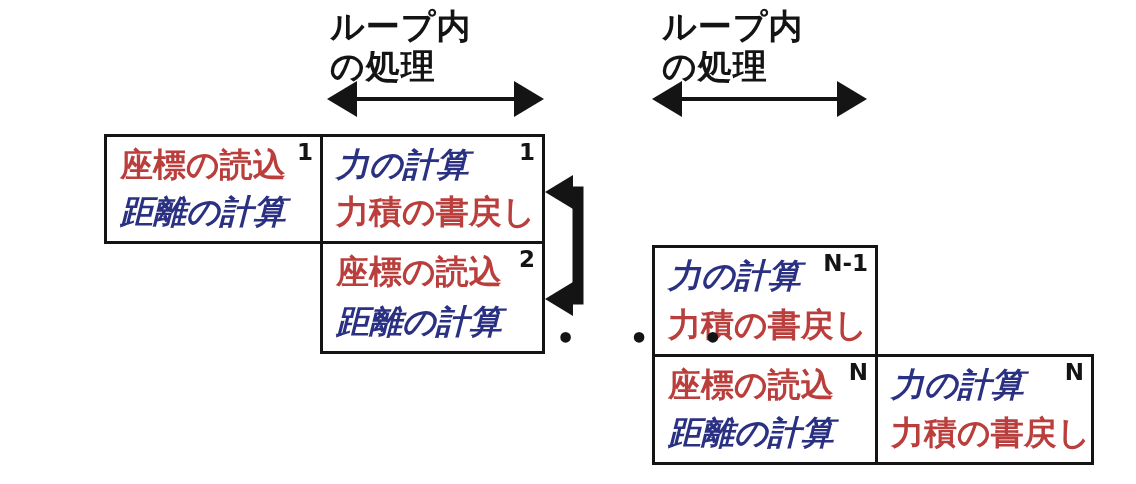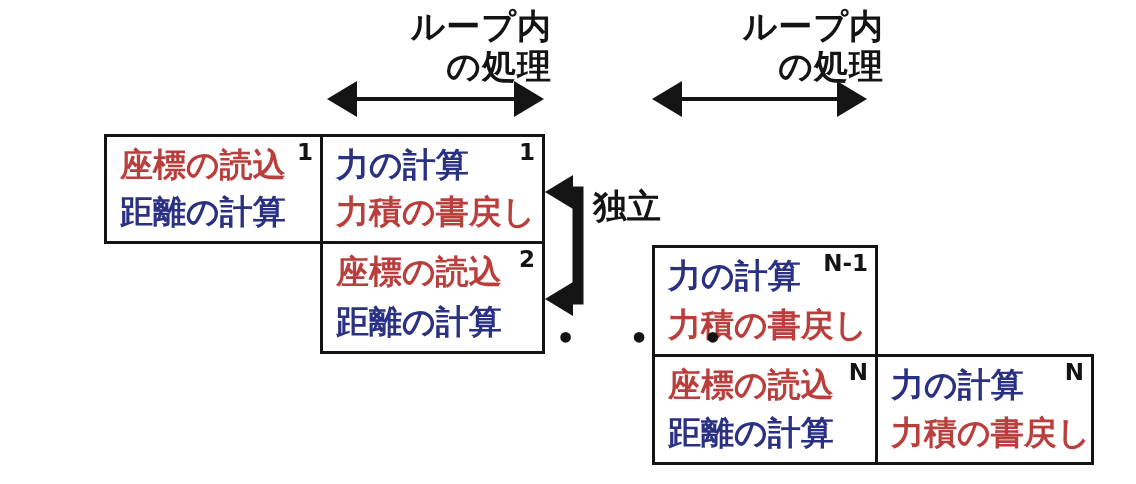--- a/index.html
+++ b/index.html
@@ -11,21 +11,21 @@
     position: relative;
     width: 1136px;
     height: 484px;
     background: var(--background, #fff);
     overflow: hidden;
   }
   .abs { position: absolute; }
 
   
   .loop-label {
-    text-align: right;
+    text-align: left;
     font-size: 34px;
     font-weight: bold;
     color: var(--black, #111);
     line-height: 40px;
     letter-spacing: 1px;
   }
 
   
   .overlay {
     position: absolute;
@@ -45,21 +45,21 @@
     justify-content: space-between;
     padding: 9px 6px 10px 13px;
   }
   .box-line {
     font-size: 33px;
     font-weight: bold;
     line-height: 38px;
     white-space: nowrap;
   }
   .red  { color: var(--red,  #b93e3c); text-align: right; }
-  .blue { color: var(--blue, #2b3182); }
+  .blue { color: var(--blue, #2b3182); font-style: italic; }
   .sup {
     position: absolute;
     top: 3px;
     right: 7px;
     font-size: 23px;
     font-weight: 600;
     color: var(--black, #111);
     line-height: 24px;
   }
 
@@ -142,17 +142,16 @@
     <div class="box-line"><span class="red">座標の読込</span></div>
     <div class="box-line"><span class="blue">距離の計算</span></div>
   </div>
 
   <div class="box" style="left:875px; top:354px; width:219px; height:111px;">
     <span class="sup">N</span>
     <div class="box-line"><span class="blue">力の計算</span></div>
     <div class="box-line"><span class="red">力積の書戻し</span></div>
   </div>
 
-  <div class="abs independent-label" style="left:593px; top:184px;">独立</div>
 
   <div class="abs dots" style="left:556px; top:324px;">• • •</div>
 
 </div>
 
 </body></html>

